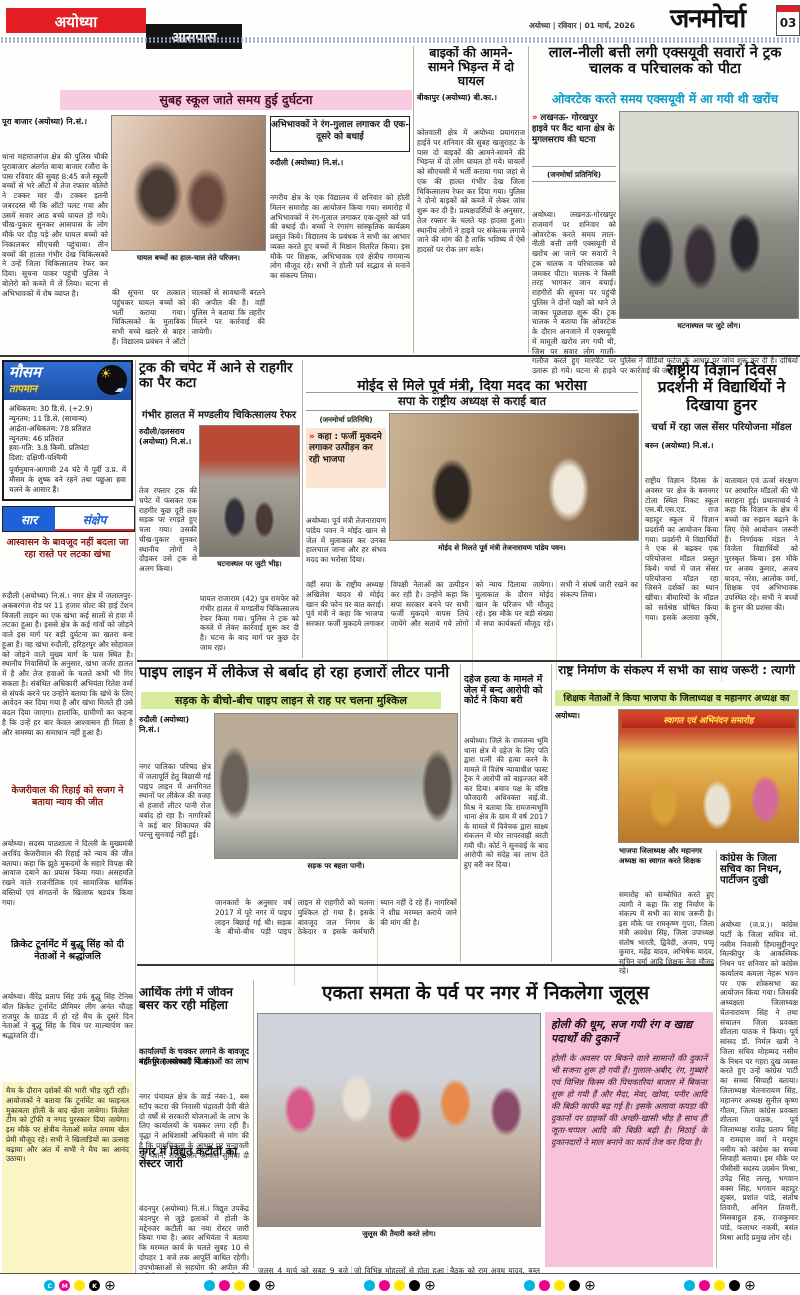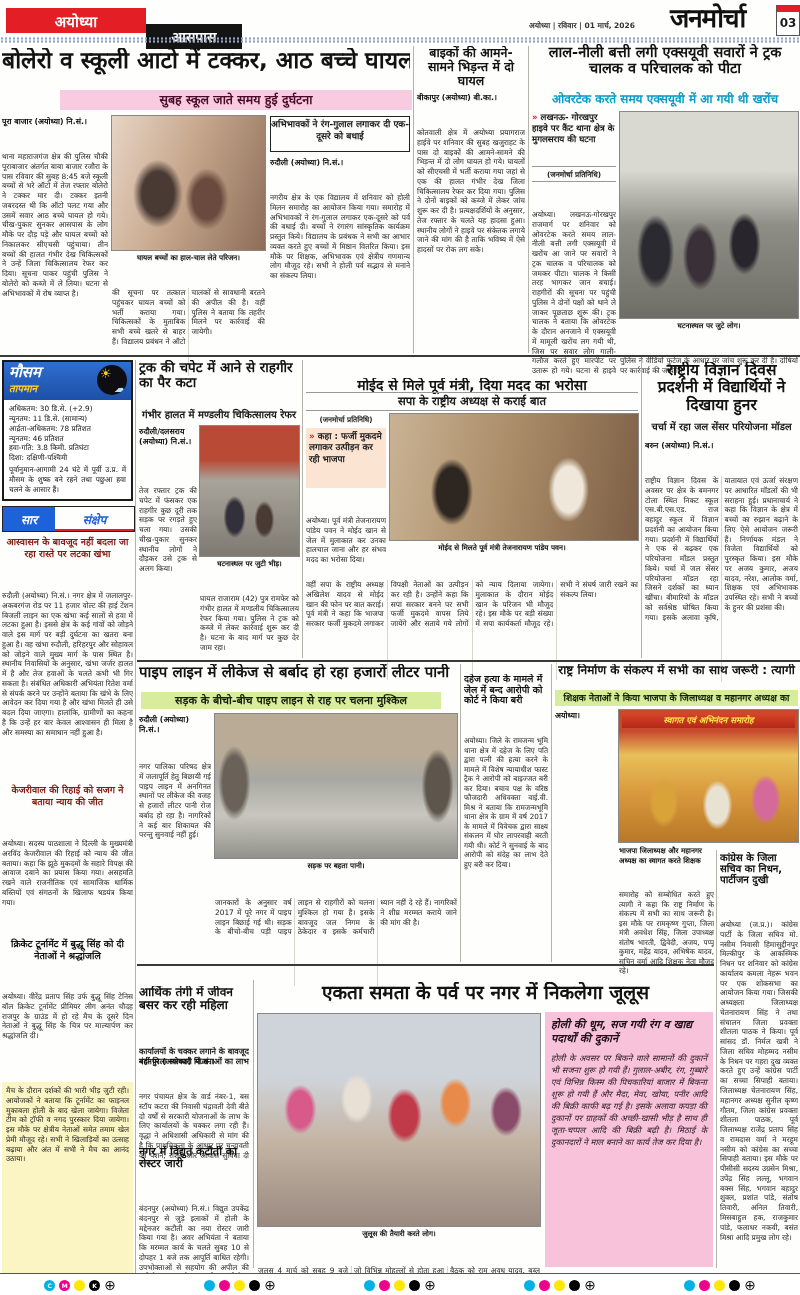--- a/index.html
+++ b/index.html
@@ -39,21 +39,20 @@
        font-size:14px;font-weight:900;display:flex;align-items:center;justify-content:center;">आसपास</div>
   <div class="abs" style="left:425px;top:20px;width:210px;font-size:7.5px;font-weight:bold;color:#333;text-align:right;">अयोध्या | रविवार | 01 मार्च, 2026</div>
   <div class="abs" style="left:640px;top:2px;width:135px;height:33px;font-size:26px;font-weight:900;color:#111;
        letter-spacing:-1px;display:flex;align-items:flex-end;justify-content:center;">जनमोर्चा</div>
   <div class="abs" style="left:776px;top:5px;width:22px;height:29px;border:1px solid #555;background:#fff;">
       <div style="height:6px;background:#e31e24;"></div>
       <div style="font-size:12px;font-weight:900;text-align:center;line-height:22px;">03</div>
   </div>
   <div class="abs dotrule" style="left:0;top:37px;width:800px;height:6px;"></div>
 
-  <div class="abs headline c nowrap" style="left:2px;top:48px;width:408px;height:36px;font-size:23px;">बोलेरो व स्कूली आटो में टक्कर, आठ बच्चे घायल</div>
   <div class="abs" style="left:28px;top:90px;width:352px;height:20px;background:#f9cbe0;color:#4a0c28;
        font-size:12.5px;font-weight:800;text-align:center;line-height:20px;margin-left:32px;">सुबह स्कूल जाते समय हुई दुर्घटना</div>
   <div class="abs byline" style="left:2px;top:116px;width:106px;">पूरा बाजार (अयोध्या) नि.सं.।</div>
   <div class="abs body-txt j" style="left:2px;top:128px;width:106px;height:224px;">थाना महाराजगंज क्षेत्र की पुलिस चौकी पूराबाजार अंतर्गत बाबा बाजार रजौरा के पास रविवार की सुबह 8:45 बजे स्कूली बच्चों से भरे ऑटो में तेज रफ्तार बोलेरो ने टक्कर मार दी। टक्कर इतनी जबरदस्त थी कि ऑटो पलट गया और उसमें सवार आठ बच्चे घायल हो गये। चीख-पुकार सुनकर आसपास के लोग मौके पर दौड़ पड़े और घायल बच्चों को निकालकर सीएचसी पहुंचाया। तीन बच्चों की हालत गंभीर देख चिकित्सकों ने उन्हें जिला चिकित्सालय रेफर कर दिया। सूचना पाकर पहुंची पुलिस ने बोलेरो को कब्जे में ले लिया। घटना से अभिभावकों में रोष व्याप्त है।</div>
   <div class="abs photo" style="left:112px;top:116px;width:153px;height:134px;background:
        radial-gradient(40px 55px at 30% 58%, #4a3a34 0 40%, transparent 62%),
        radial-gradient(35px 50px at 62% 62%, #6a4a3e 0 40%, transparent 62%),
        linear-gradient(110deg,#e7d4c4,#c7a88e 45%,#8d6d58);"></div>
   <div class="abs caption" style="left:112px;top:252px;width:153px;height:10px;">घायल बच्चों का हाल-चाल लेते परिजन।</div>
   <div class="abs body-txt j cols2" style="left:112px;top:264px;width:153px;height:88px;">की सूचना पर तत्काल पहुंचकर घायल बच्चों को भर्ती कराया गया। चिकित्सकों के मुताबिक सभी बच्चे खतरे से बाहर हैं। विद्यालय प्रबंधन ने ऑटो चालकों से सावधानी बरतने की अपील की है। वहीं पुलिस ने बताया कि तहरीर मिलने पर कार्रवाई की जायेगी।</div>

